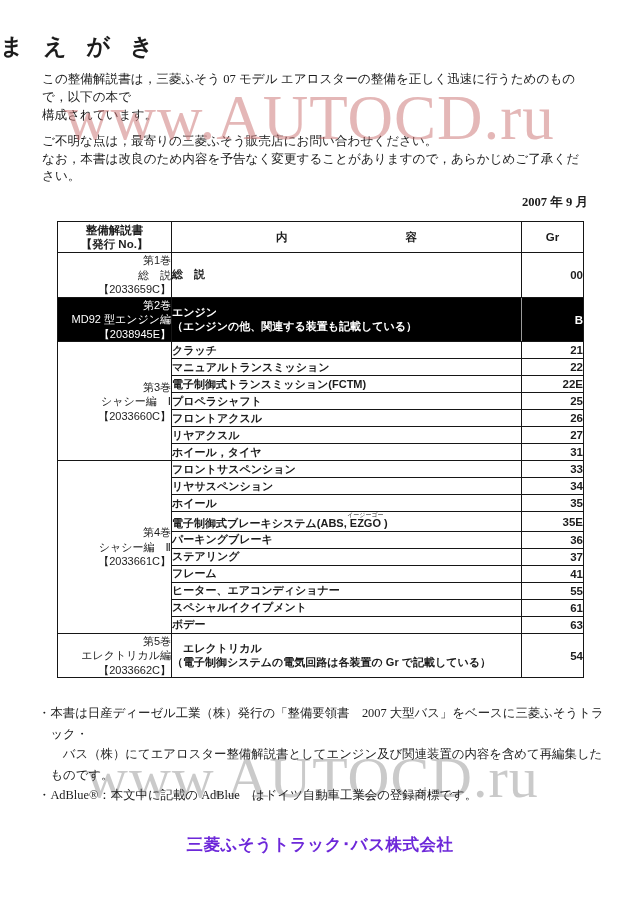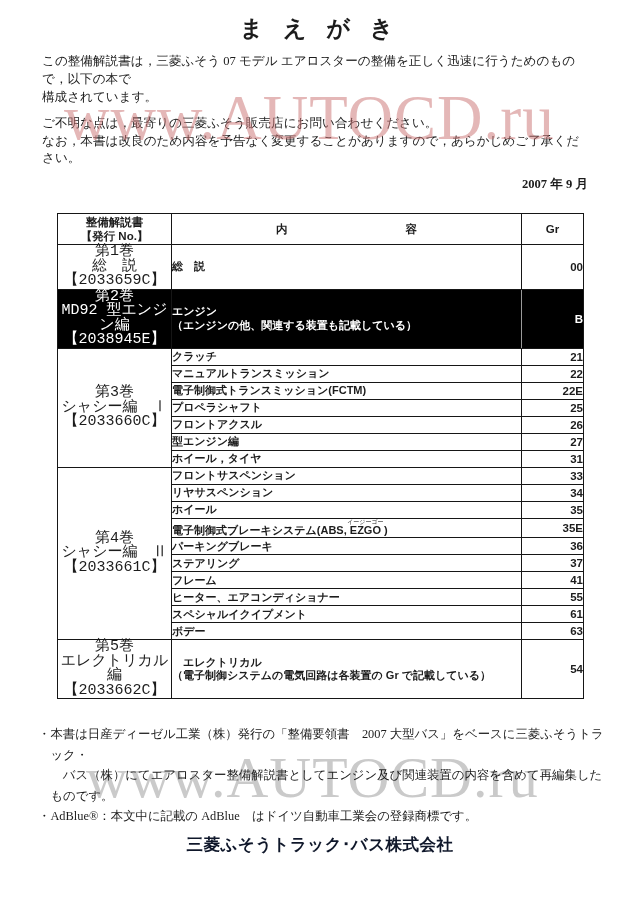--- a/index.html
+++ b/index.html
@@ -7,61 +7,60 @@
     position:relative;
     width:640px;height:905px;
     background:#ffffff;
     font-family:"Liberation Serif","DejaVu Serif",serif;
     color:#1c1c1c;
     overflow:hidden;
   }
   .content-layer{position:relative;z-index:1;}
   
   .title{
-    text-align:center;
-    padding-top:13px;
+    padding-top:31px;
     font-size:23px;
     font-weight:600;
     letter-spacing:7px;
   }
   
   .intro{margin:9px 42px 0 42px;font-size:12.6px;line-height:1.42;}
   .intro p{margin:0 7px 8px 0;white-space:pre-line;}
   .date-line{
     text-align:right;
     margin:2px 52px 0 0;
     font-size:12.6px;
     font-weight:bold;
   }
   
   table.volumes{
     border-collapse:collapse;
     table-layout:fixed;
     width:526px;
-    margin:20px 0 0 57px;
+    margin:10px 0 0 57px;
     font-family:"Liberation Sans","DejaVu Sans",sans-serif;
     border-radius:30px;
   }
   table.volumes col.c1{width:114px;}
   table.volumes col.c2{width:350px;}
   table.volumes col.c3{width:62px;}
   table.volumes th, table.volumes td{
     border:1.6px solid #161616;
     padding:0;
     vertical-align:middle;
   }
   th.h-cell{
     font-size:11.5px;font-weight:600;line-height:14px;
     height:30px;text-align:center;
   }
   .hc2{display:flex;justify-content:center;gap:118px;}
   td.vol-cell{
-    font-size:15px;line-height:14.5px;
+    font-size:11px;line-height:14.5px;
     padding:3px 3px 3px 6px;
-    text-align:center;font-weight:500;font-family:Liberation Mono, monospace;
+    text-align:right;font-weight:500;
   }
   td.content-cell{
     font-size:11px;font-weight:700;
     padding:1px 4px 1px 7px;
     line-height:13.5px;
     height:16px;
   }
   td.content-cell div{white-space:nowrap;}
   td.content-cell ruby rt{font-size:6px;letter-spacing:0;font-weight:400;}
   td.gr-cell{
@@ -99,21 +98,21 @@
   }
   
   .company{
     position:absolute;
     top:834px;left:0;width:100%;
     text-align:center;
     font-family:"Liberation Sans","DejaVu Sans",sans-serif;
     font-weight:700;
     font-size:16.5px;
     letter-spacing:0.5px;
-    color:#0f172a;
+    color:#6d28d9;
   }
 </style>
 </head>
 <body>
 
 <div class="page">
 
   <div class="wm wm-top">www.AUTOCD.ru</div>
   <div class="wm wm-bottom">www.AUTOCD.ru</div>
 
@@ -204,21 +203,21 @@
             <td class="gr-cell">25</td>
           </tr>
           <tr>
             <td class="content-cell">
               <div>フロントアクスル</div>
             </td>
             <td class="gr-cell">26</td>
           </tr>
           <tr>
             <td class="content-cell">
-              <div>型エンジン編</div>
+              <div>リヤアクスル</div>
             </td>
             <td class="gr-cell">27</td>
           </tr>
           <tr>
             <td class="content-cell">
               <div>ホイール，タイヤ</div>
             </td>
             <td class="gr-cell">31</td>
           </tr>
           <tr>

